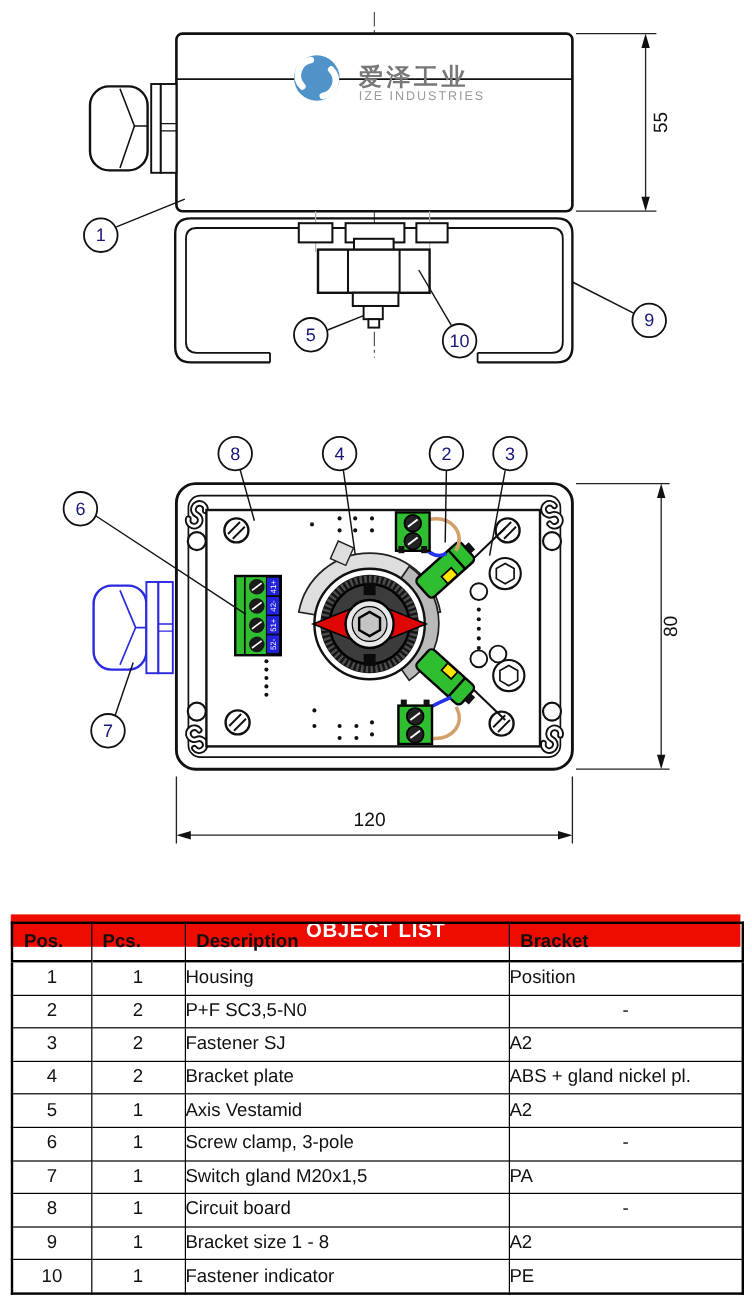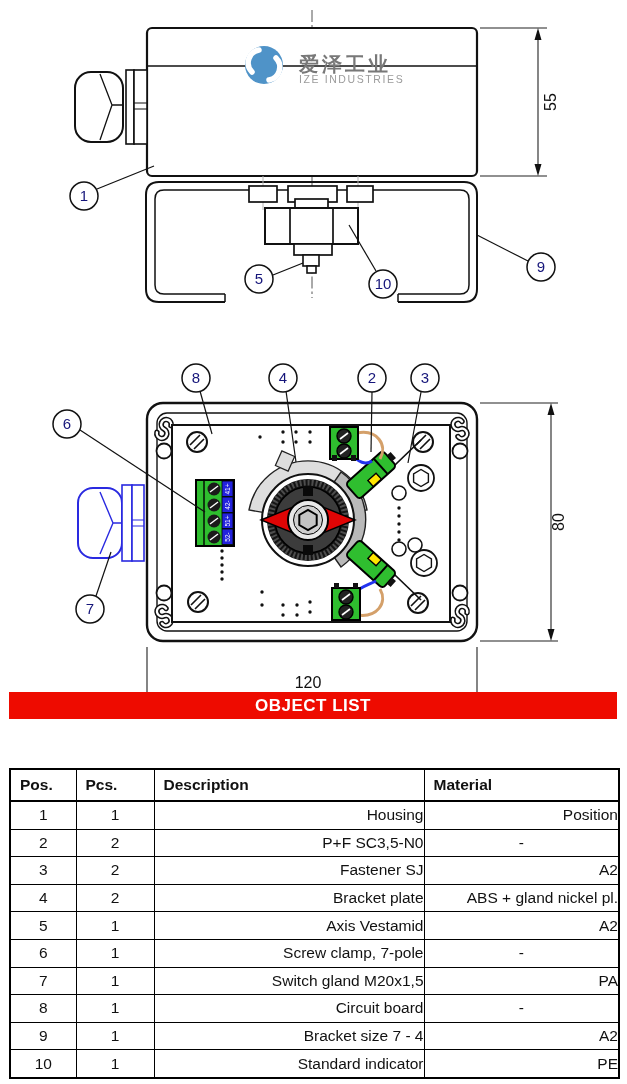--- a/index.html
+++ b/index.html
@@ -1,34 +1,34 @@
 <!DOCTYPE html>
 <html><head>
 <meta charset="utf-8">
 <style>
   html,body{margin:0;padding:0;background:#fff;}
   #page{position:relative;width:627px;height:1084px;background:#fff;overflow:hidden;
         font-family:"Liberation Sans",sans-serif;color:#111;}
   svg{position:absolute;left:0;}
   #view-side{top:0;}
   #view-top{top:355px;}
-  .banner{position:absolute;left:9px;top:692px;width:608px;height:27px;
+  .banner{position:absolute;left:9px;top:762px;width:608px;height:27px;
           display:flex;align-items:center;justify-content:center;}
   .banner span{color:#fff;font-weight:bold;font-size:17px;letter-spacing:.5px;}
   table.objlist{position:absolute;left:9px;top:768px;width:609px;border-collapse:collapse;
                 table-layout:fixed;font-size:15.5px;}
   table.objlist,table.objlist th,table.objlist td{border:1.6px solid #000;}
   table.objlist{border:2.6px solid #000;}
   table.objlist th{border-bottom:2.8px solid #000;font-weight:bold;height:30px;
                    text-align:left;padding:0 0 0 9px;}
   table.objlist td{height:26.6px;padding:0;}
   .col-pos{width:66px;} .col-pcs{width:78px;} .col-desc{width:270px;} .col-mat{width:195px;}
   td.num,th.numh{text-align:center;padding:0;}
   th.numh{text-align:center;}
-  td.txt{text-align:right;padding-left:9px;}
+  td.txt{text-align:left;padding-left:9px;}
   td.center{text-align:center;padding-left:0;}
   
   .ln{stroke:#111;fill:none;}
   .thin{stroke-width:1.1;stroke:#222;}
   .cl{stroke:#555;stroke-width:1;stroke-dasharray:12 3 2.5 3;fill:none;}
   text.dim{font-size:16px;fill:#111;text-anchor:middle;}
   text.cnum{font-size:15px;fill:#15157a;text-anchor:middle;}
 </style>
 </head>
 <body>
@@ -337,21 +337,21 @@
         <col class="col-pos">
         <col class="col-pcs">
         <col class="col-desc">
         <col class="col-mat">
       </colgroup>
     <thead>
       <tr>
         <th class="numh">Pos.</th>
         <th class="numh">Pcs.</th>
         <th>Description</th>
-        <th>Material</th>
+        <th>Bracket</th>
       </tr>
     </thead>
     <tbody>
       <tr>
         <td class="num">1</td>
         <td class="num">1</td>
         <td class="txt">Housing</td>
         <td class="txt">Position</td>
       </tr>
       <tr>
@@ -374,43 +374,43 @@
       </tr>
       <tr>
         <td class="num">5</td>
         <td class="num">1</td>
         <td class="txt">Axis Vestamid</td>
         <td class="txt">A2</td>
       </tr>
       <tr>
         <td class="num">6</td>
         <td class="num">1</td>
-        <td class="txt">Screw clamp, 7-pole</td>
+        <td class="txt">Screw clamp, 3-pole</td>
         <td class="center">-</td>
       </tr>
       <tr>
         <td class="num">7</td>
         <td class="num">1</td>
         <td class="txt">Switch gland M20x1,5</td>
         <td class="txt">PA</td>
       </tr>
       <tr>
         <td class="num">8</td>
         <td class="num">1</td>
         <td class="txt">Circuit board</td>
         <td class="center">-</td>
       </tr>
       <tr>
         <td class="num">9</td>
         <td class="num">1</td>
-        <td class="txt">Bracket size 7 - 4</td>
+        <td class="txt">Bracket size 1 - 8</td>
         <td class="txt">A2</td>
       </tr>
       <tr>
         <td class="num">10</td>
         <td class="num">1</td>
-        <td class="txt">Standard indicator</td>
+        <td class="txt">Fastener indicator</td>
         <td class="txt">PE</td>
       </tr>
     </tbody>
   </table>
 
 </div>
 
 </body></html>

